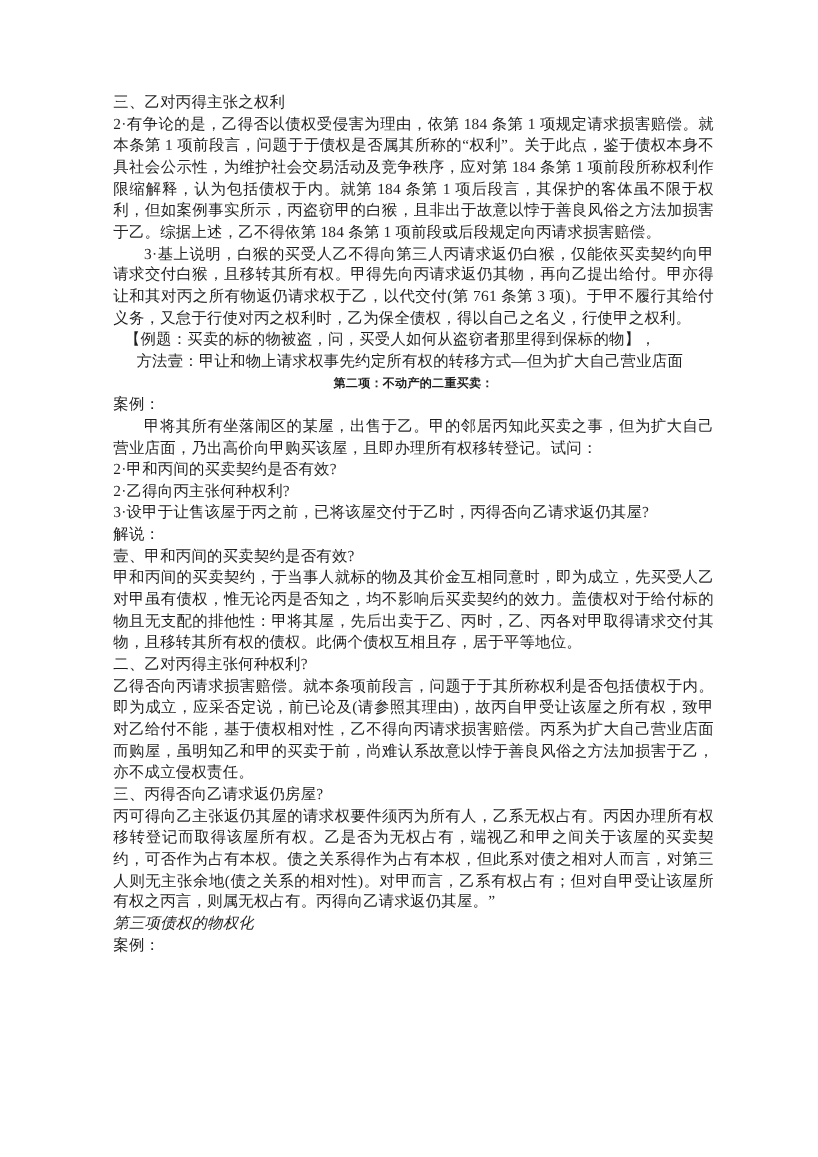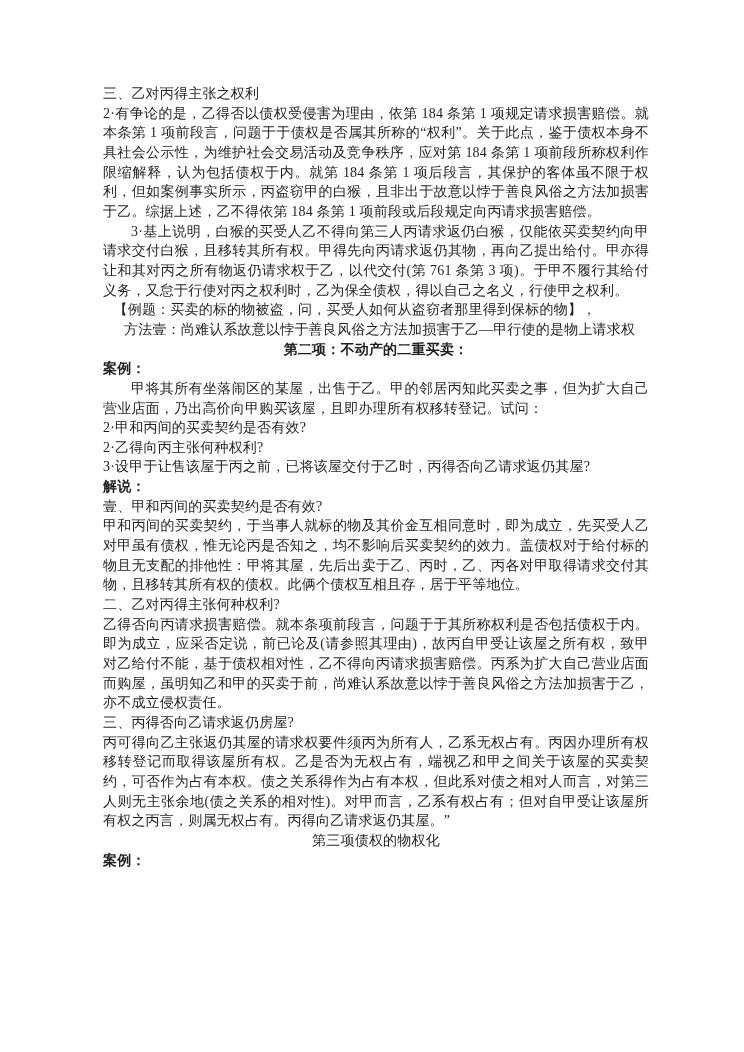--- a/index.html
+++ b/index.html
@@ -26,34 +26,34 @@
     text-align: justify;
     letter-spacing: 0.2px;
   }
   .content p {
     margin: 0;
     padding: 0;
   }
   .indent2  { text-indent: 2em; }
   .indent15 { text-indent: 1.5em; }
   .indent07 { text-indent: 0.75em; }
-  .bold { font-weight: bold; }
-  .center { text-align: center; text-indent: 0; }
-  .center-bold { text-align: center; font-weight: bold; text-indent: 0; font-size: 14px; }
+  .bold { font-weight: normal; }
+  .center { text-align: left; text-indent: 0; font-style: italic; }
+  .center-bold { text-align: center; font-weight: bold; text-indent: 0; font-size: 11px; }
 </style>
 </head>
 <body>
 
 <div class="page">
   <div class="content">
     <p>三、乙对丙得主张之权利</p>
     <p>2·有争论的是，乙得否以债权受侵害为理由，依第 184 条第 1 项规定请求损害赔偿。就本条第 1 项前段言，问题于于债权是否属其所称的“权利”。关于此点，鉴于债权本身不具社会公示性，为维护社会交易活动及竞争秩序，应对第 184 条第 1 项前段所称权利作限缩解释，认为包括债权于内。就第 184 条第 1 项后段言，其保护的客体虽不限于权利，但如案例事实所示，丙盗窃甲的白猴，且非出于故意以悖于善良风俗之方法加损害于乙。综据上述，乙不得依第 184 条第 1 项前段或后段规定向丙请求损害赔偿。</p>
     <p class="indent2">3·基上说明，白猴的买受人乙不得向第三人丙请求返仍白猴，仅能依买卖契约向甲请求交付白猴，且移转其所有权。甲得先向丙请求返仍其物，再向乙提出给付。甲亦得让和其对丙之所有物返仍请求权于乙，以代交付(第 761 条第 3 项)。于甲不履行其给付义务，又怠于行使对丙之权利时，乙为保全债权，得以自己之名义，行使甲之权利。</p>
     <p class="indent07">【例题：买卖的标的物被盗，问，买受人如何从盗窃者那里得到保标的物】，</p>
-    <p class="indent15">方法壹：尚难认系故意以悖于善良风俗之方法加损害于乙—甲行使的是物上请求权</p>
+    <p class="indent15">方法壹：甲让和物上请求权事先约定所有权的转移方式—但为扩大自己营业店面</p>
     <p class="center-bold">第二项：不动产的二重买卖：</p>
     <p class="bold">案例：</p>
     <p class="indent2">甲将其所有坐落闹区的某屋，出售于乙。甲的邻居丙知此买卖之事，但为扩大自己营业店面，乃出高价向甲购买该屋，且即办理所有权移转登记。试问：</p>
     <p>2·甲和丙间的买卖契约是否有效?</p>
     <p>2·乙得向丙主张何种权利?</p>
     <p>3·设甲于让售该屋于丙之前，已将该屋交付于乙时，丙得否向乙请求返仍其屋?</p>
     <p class="bold">解说：</p>
     <p>壹、甲和丙间的买卖契约是否有效?</p>
     <p>甲和丙间的买卖契约，于当事人就标的物及其价金互相同意时，即为成立，先买受人乙对甲虽有债权，惟无论丙是否知之，均不影响后买卖契约的效力。盖债权对于给付标的物且无支配的排他性：甲将其屋，先后出卖于乙、丙时，乙、丙各对甲取得请求交付其物，且移转其所有权的债权。此俩个债权互相且存，居于平等地位。</p>
     <p>二、乙对丙得主张何种权利?</p>

